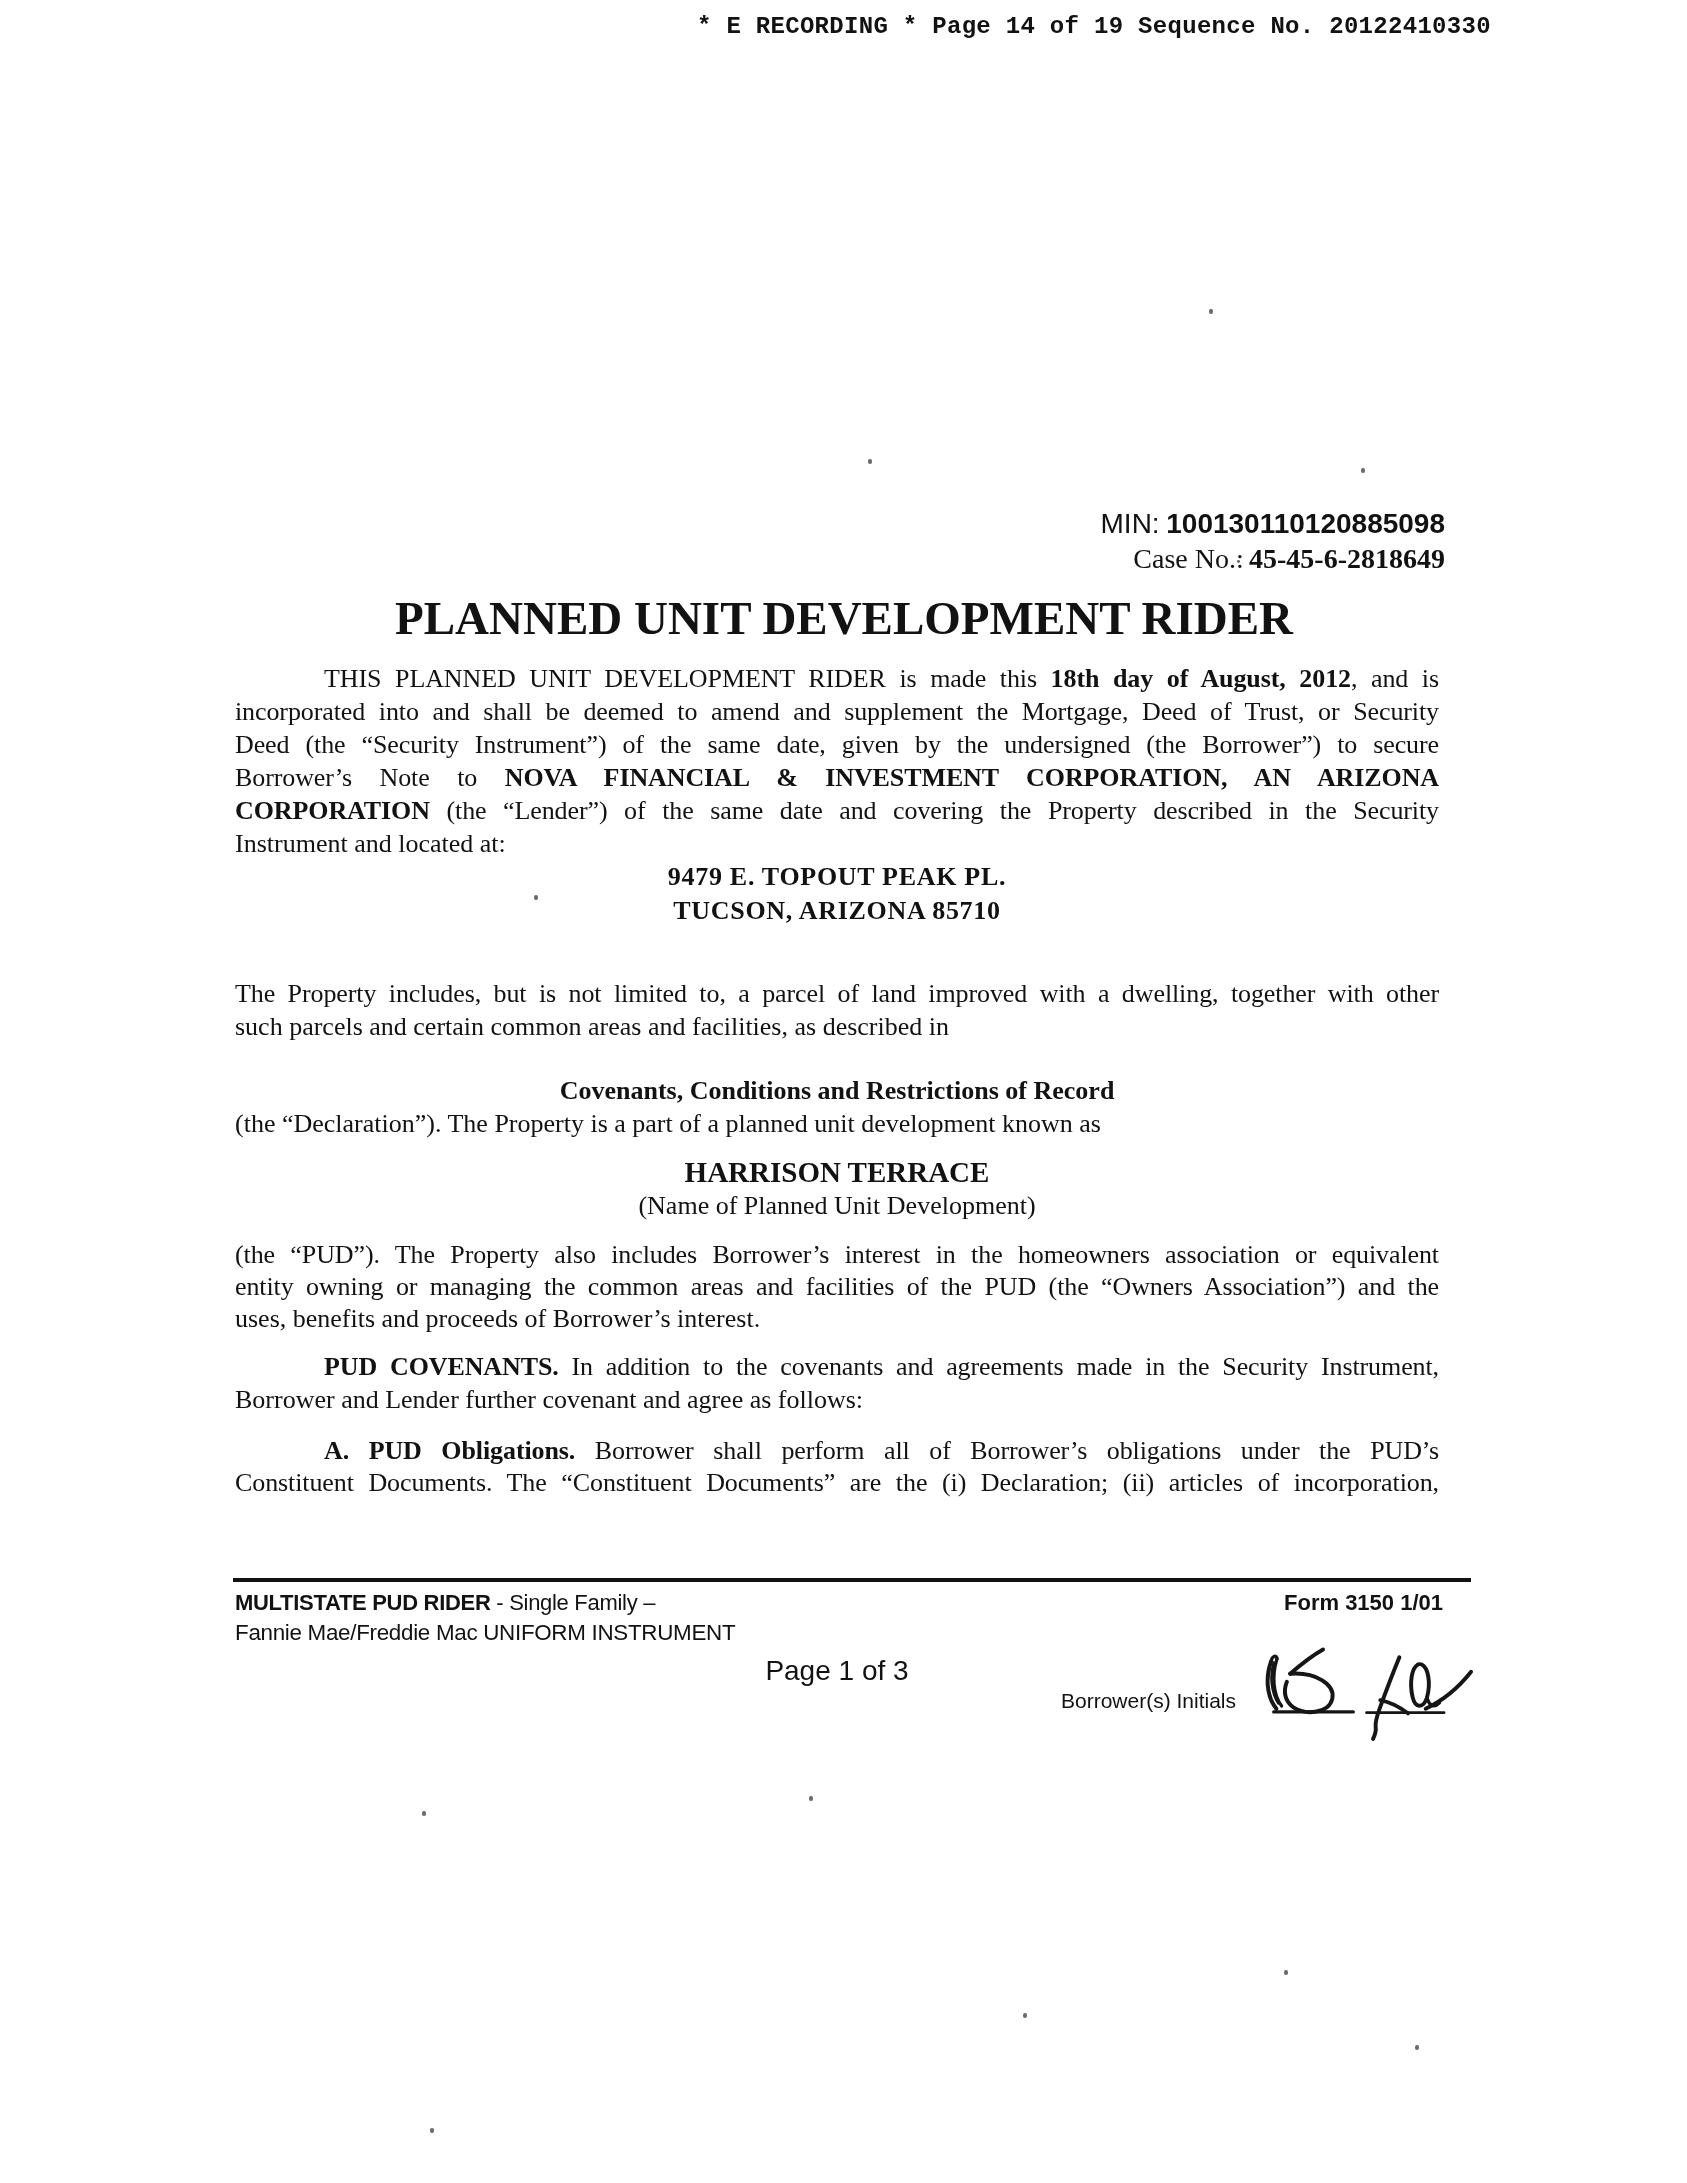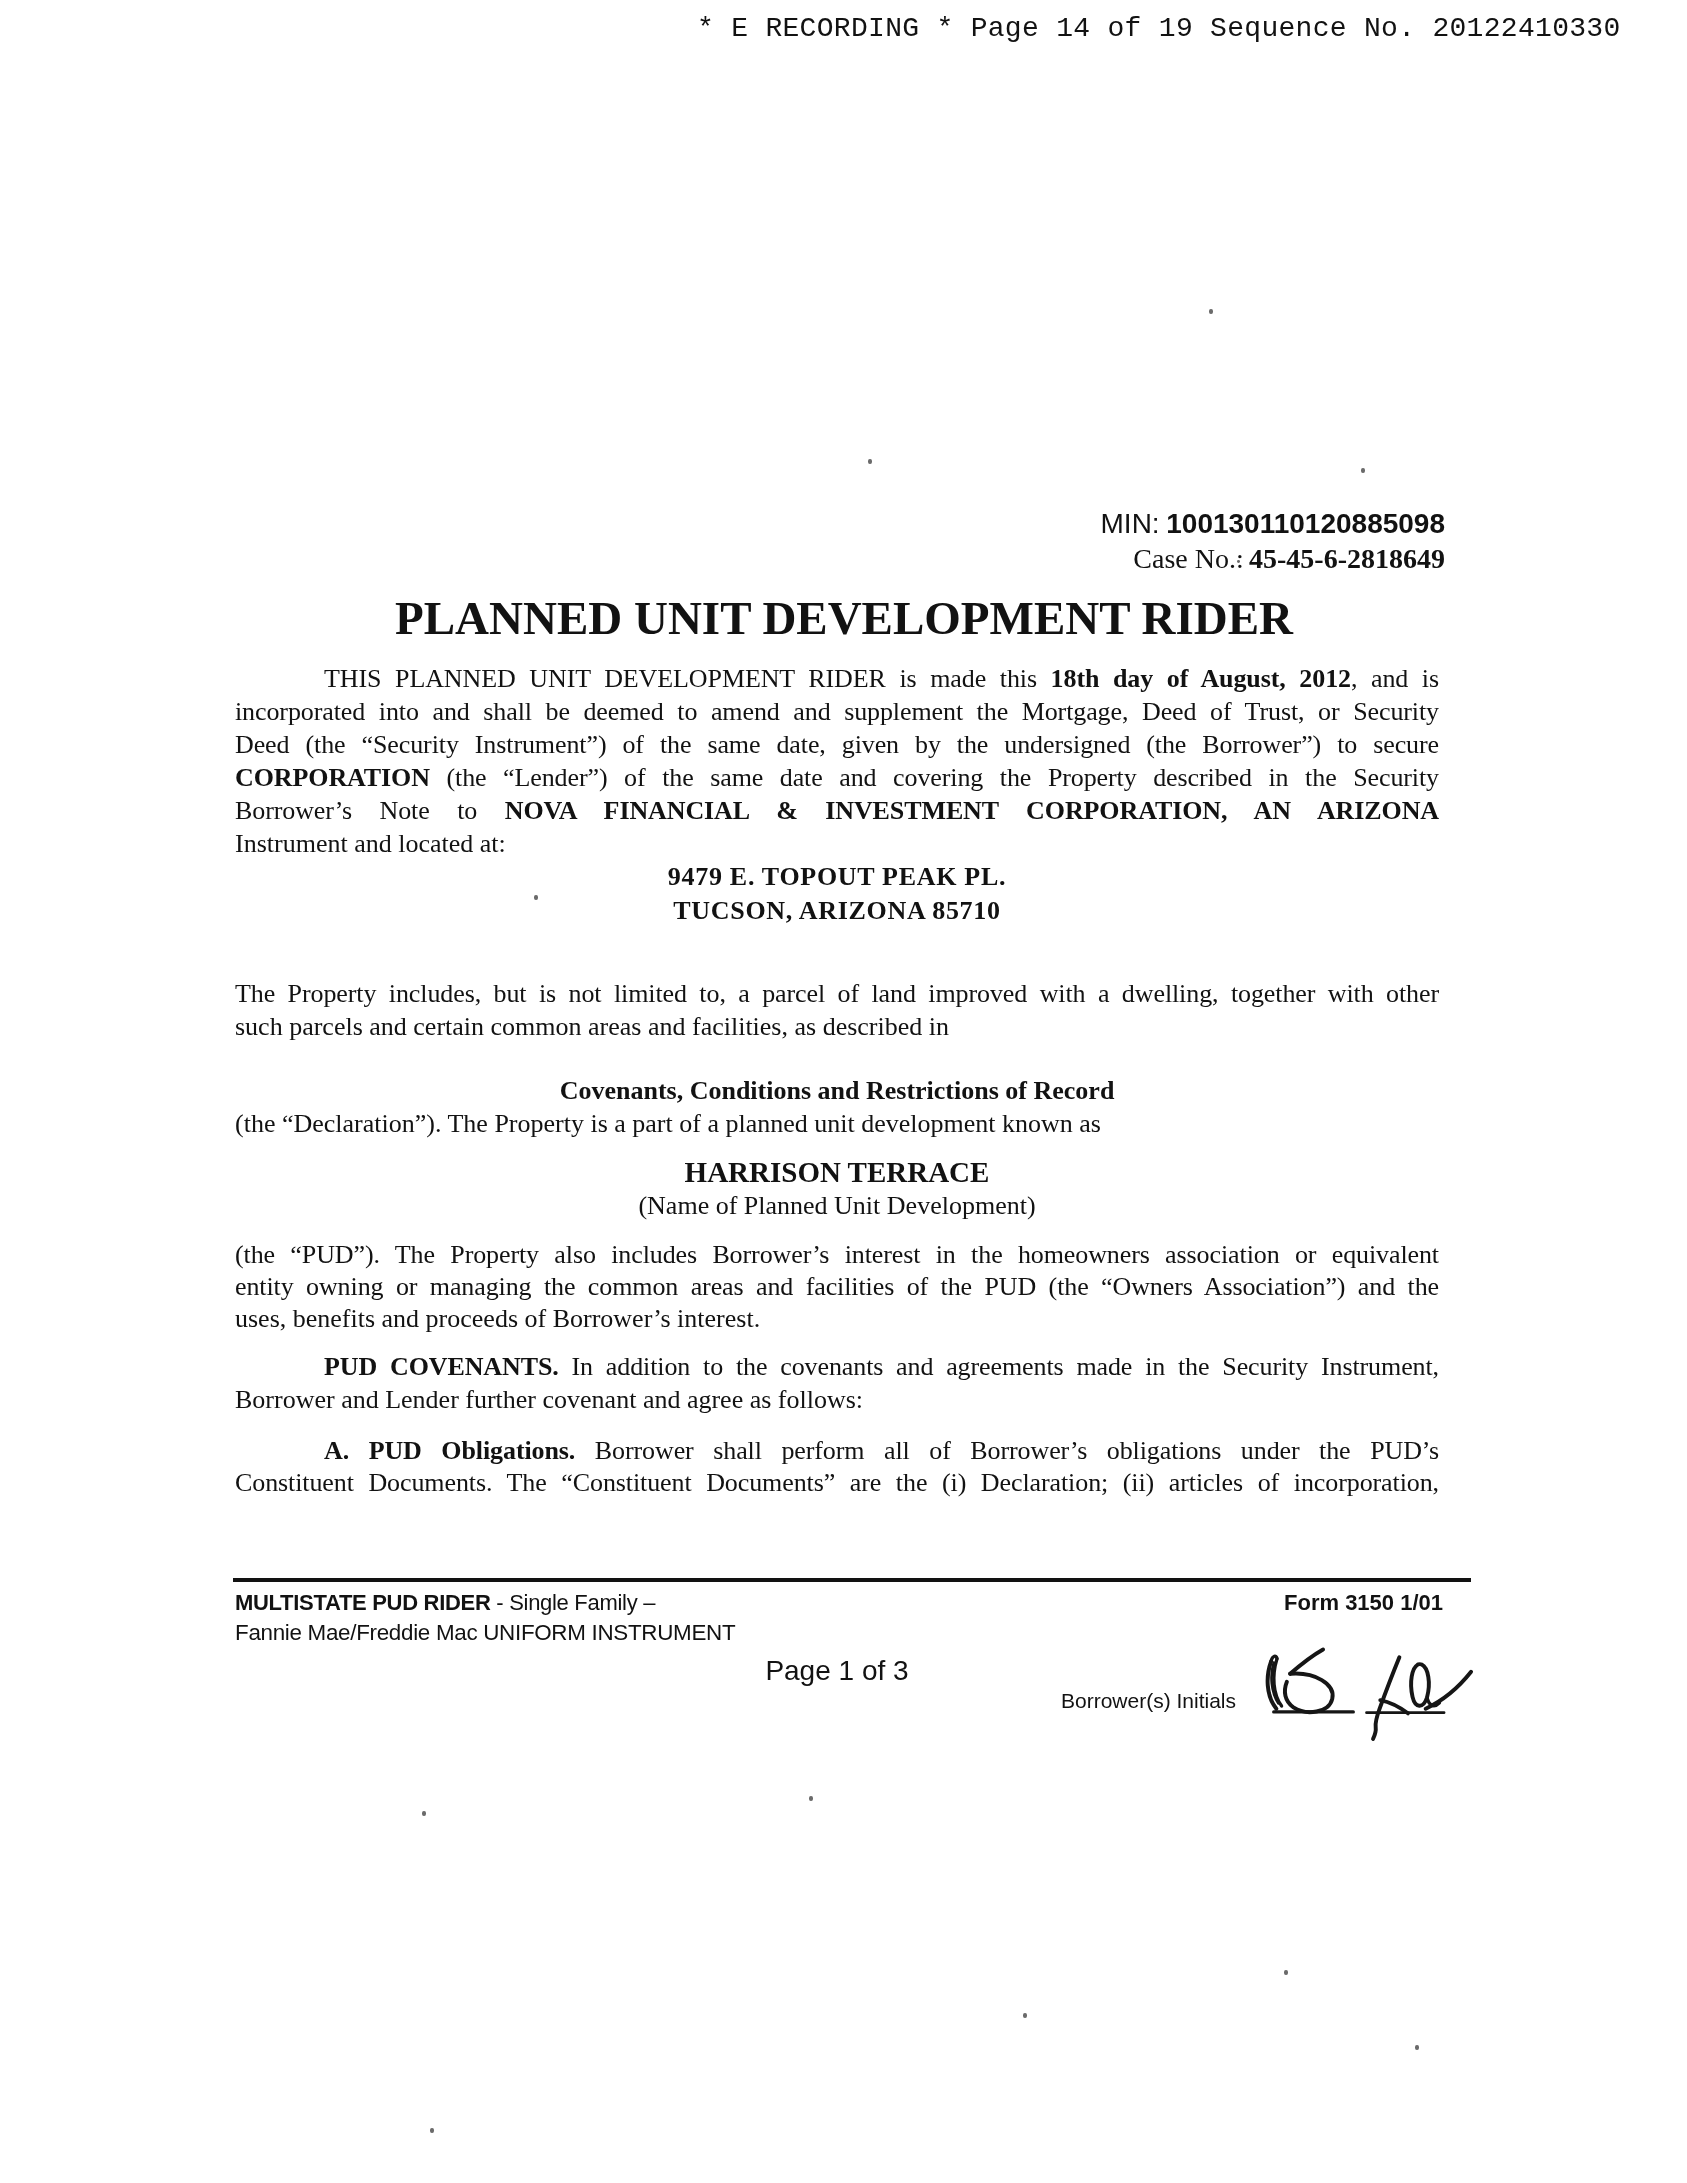--- a/index.html
+++ b/index.html
@@ -2,21 +2,21 @@
 <html style="font-size:10.5px"><head>
 <meta charset="utf-8">
 <style>
   html,body{margin:0;padding:0;background:#e8e8e8;}
   .page{position:relative;width:1688px;height:2183px;background:#ffffff;overflow:hidden;
         color:#121212;font-family:"Liberation Serif",serif;}
 
   
   .scan-header{position:absolute;left:697px;top:13px;
     font-family:"Liberation Mono","DejaVu Sans Mono",monospace;
-    font-weight:400;font-size:28px;letter-spacing:0.3px;white-space:nowrap;}
+    font-weight:700;font-size:24px;letter-spacing:0.3px;white-space:nowrap;}
 
   
   .min-line{position:absolute;right:243px;top:508px;font-family:"Liberation Sans",sans-serif;
     font-size:28px;white-space:nowrap;}
   .min-line b{font-weight:700;margin-left:6.6px;text-align:center;}
   .case-line{position:absolute;right:243px;top:543px;font-size:28px;white-space:nowrap;}
   .case-line b{font-weight:700;margin-left:5.3px;}
 
   
   .title{position:absolute;left:0;right:0;top:591px;margin:0;text-align:center;
@@ -61,22 +61,22 @@
   <div class="min-line f-sans"><span>MIN:</span><b>100130110120885098</b></div>
 
   <div class="case-line"><span>Case No.:</span><b>45-45-6-2818649</b></div>
 
   <h1 class="title">PLANNED UNIT DEVELOPMENT RIDER</h1>
 
   <div class="blk" style="top:662px">
     <div class="jline"><span class="ind"></span><span>THIS PLANNED UNIT DEVELOPMENT RIDER is made this </span><b>18th day of August, 2012</b><span>, and is</span></div>
     <div class="jline">incorporated into and shall be deemed to amend and supplement the Mortgage, Deed of Trust, or Security</div>
     <div class="jline">Deed (the “Security Instrument”) of the same date, given by the undersigned (the Borrower”) to secure</div>
+    <div class="jline"><span>Borrower’s Note to </span><b>NOVA FINANCIAL &amp; INVESTMENT CORPORATION, AN ARIZONA</b></div>
     <div class="jline"><b>CORPORATION</b><span> (the “Lender”) of the same date and covering the Property described in the Security</span></div>
-    <div class="jline"><span>Borrower’s Note to </span><b>NOVA FINANCIAL &amp; INVESTMENT CORPORATION, AN ARIZONA</b></div>
     <div class="lleft">Instrument and located at:</div>
   </div>
 
   <div class="blk ctr" style="top:860px">
     <div class="addr-b">9479 E. TOPOUT PEAK PL.</div>
     <div class="addr-b">TUCSON, ARIZONA 85710</div>
   </div>
 
   <div class="blk" style="top:977px">
     <div class="jline">The Property includes, but is not limited to, a parcel of land improved with a dwelling, together with other</div>

